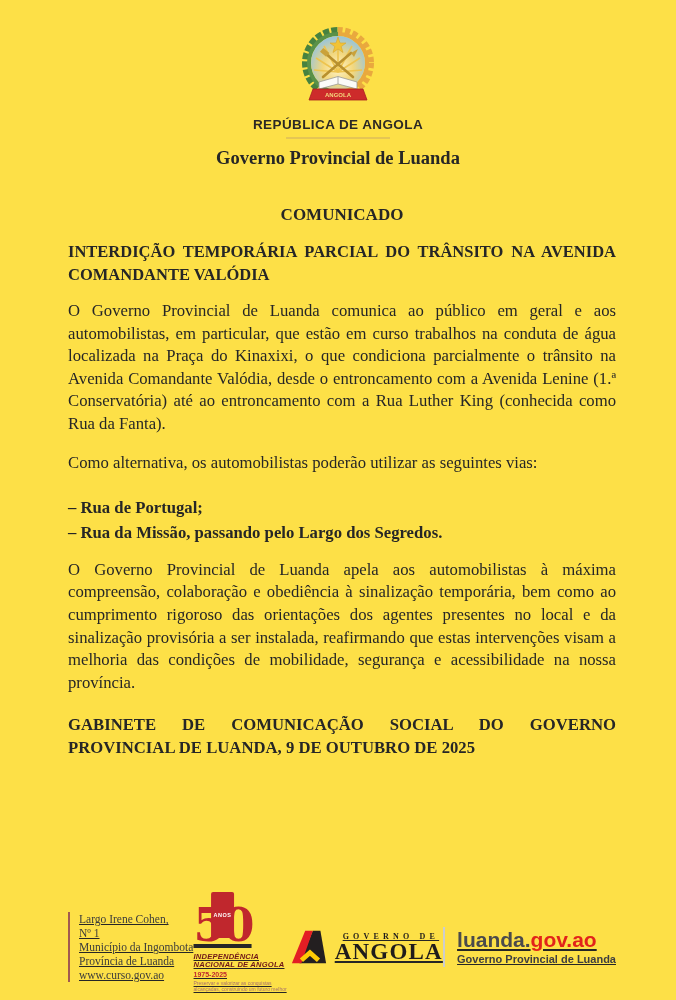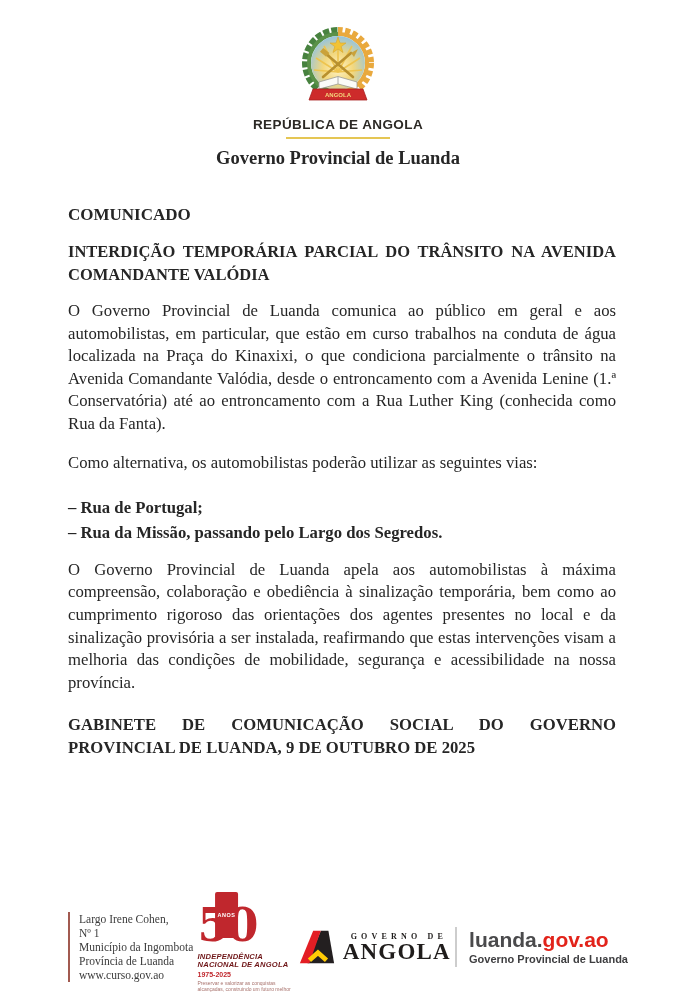--- a/index.html
+++ b/index.html
@@ -1,47 +1,48 @@
 <!DOCTYPE html>
 <html><head>
 <meta charset="utf-8">
 <style>
   html,body { margin:0; padding:0; background:#e9e9e9; }
   .page {
     width:676px; height:1000px; margin:0 auto; position:relative;
-    background:#ffffff; color:#262626; overflow:hidden;
+    background:#fde047; color:#262626; overflow:hidden;
     font-family:"Liberation Serif", serif;
   }
 
   
   .header { text-align:center; padding-top:26px; }
   .emblem { display:block; margin:0 auto; }
   .republic {
     font-family:"Liberation Sans", sans-serif; font-weight:bold;
     font-size:13.5px; letter-spacing:.4px; color:#2c2925; margin-top:5px;
   }
   .gold-rule { width:104px; height:2px; margin:5px auto 9px; }
   .org   { font-size:18.5px; font-weight:bold; }
   .office{ font-size:16.5px; margin-top:2px; }
 
   
   .doc { padding:0 60px 0 68px; }
-  .kicker { text-align:left; font-weight:bold; font-size:17px; margin-top:36px; }
+  .kicker { text-align:center; font-weight:bold; font-size:17px; margin-top:36px; }
   .title  { font-weight:bold; font-size:16.5px; line-height:23px; text-align:justify; margin-top:15px; }
   .para   { font-size:16.7px; line-height:22.6px; text-align:justify; margin-top:14px; }
   .intro  { margin-top:16px; }
   .alt-list { margin-top:20px;font-family:Liberation Serif, serif; }
   .alt-item { font-weight:bold; font-size:16.7px; line-height:25px; }
   .signoff { font-weight:bold; font-size:16.7px; line-height:23px; text-align:justify; margin-top:19px; }
 
   
   .footer {
-    position:absolute; left:0; right:0; bottom:8px;
+    position:absolute; left:0; right:12px; bottom:8px;
     display:flex; align-items:center; justify-content:space-between;
     padding:0 48px 0 68px;
+    text-decoration:underline;
   }
   .address {
     border-left:2px solid #a25a50; padding-left:9px;
     font-size:11.5px; line-height:14px; color:#3b3b3b;
   }
   .anniv { display:flex; align-items:flex-start; gap:6px;flex-direction:column; }
   .anniv-50 { position:relative; font-weight:bold; font-size:46px; line-height:44px; letter-spacing:-3px; font-family:"DejaVu Serif", serif; }
   .anniv-anos {
     position:absolute; left:50%; bottom:9px; transform:translateX(-50%);
     color:#fff; font-family:"Liberation Sans", sans-serif; font-weight:bold;

